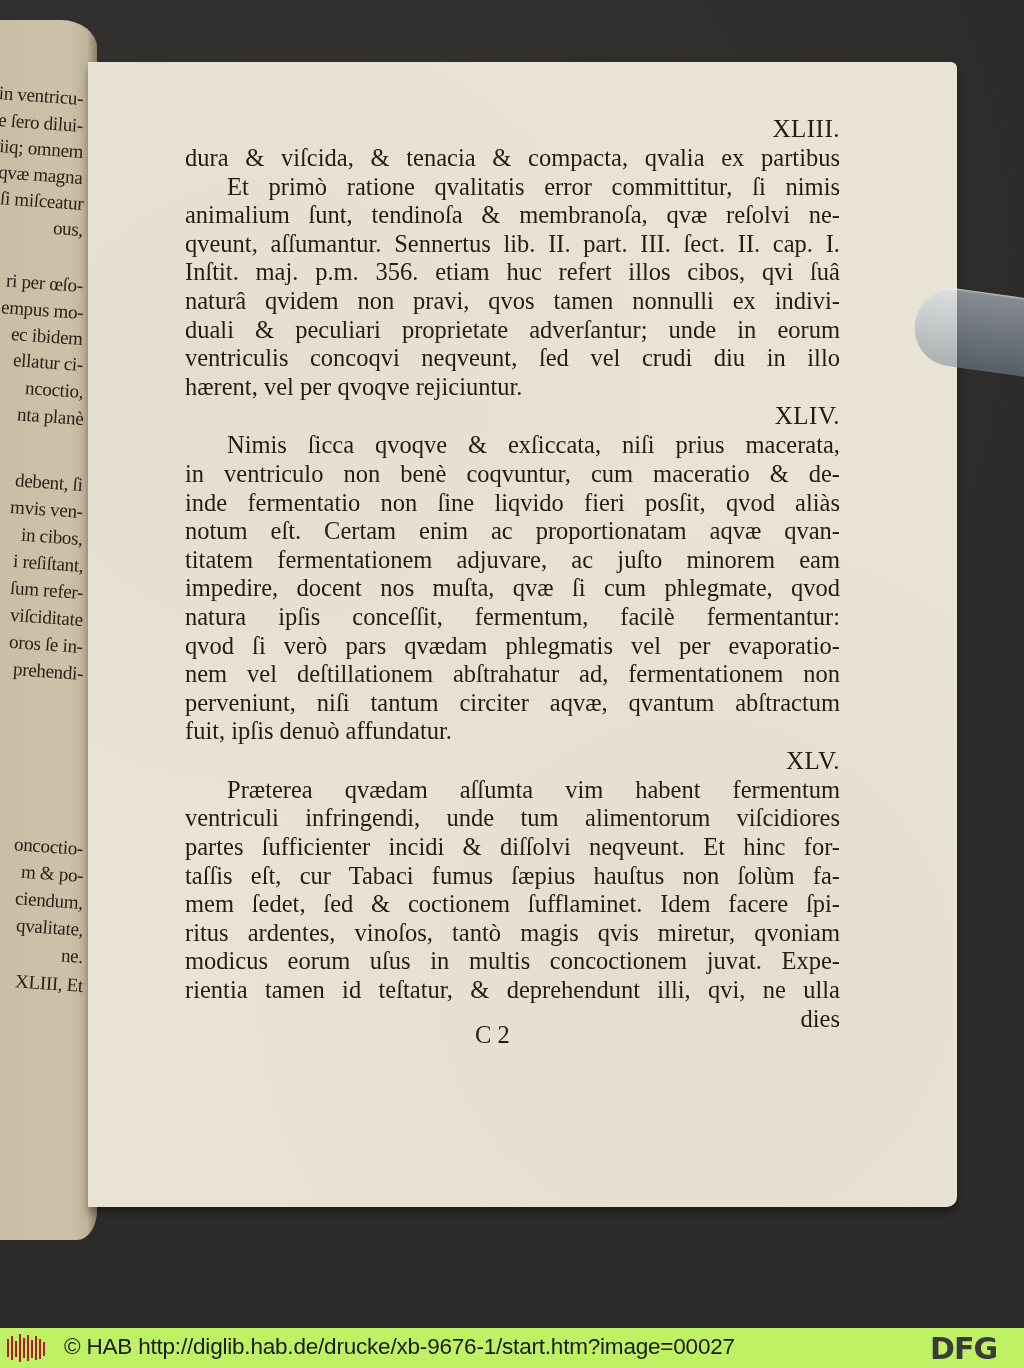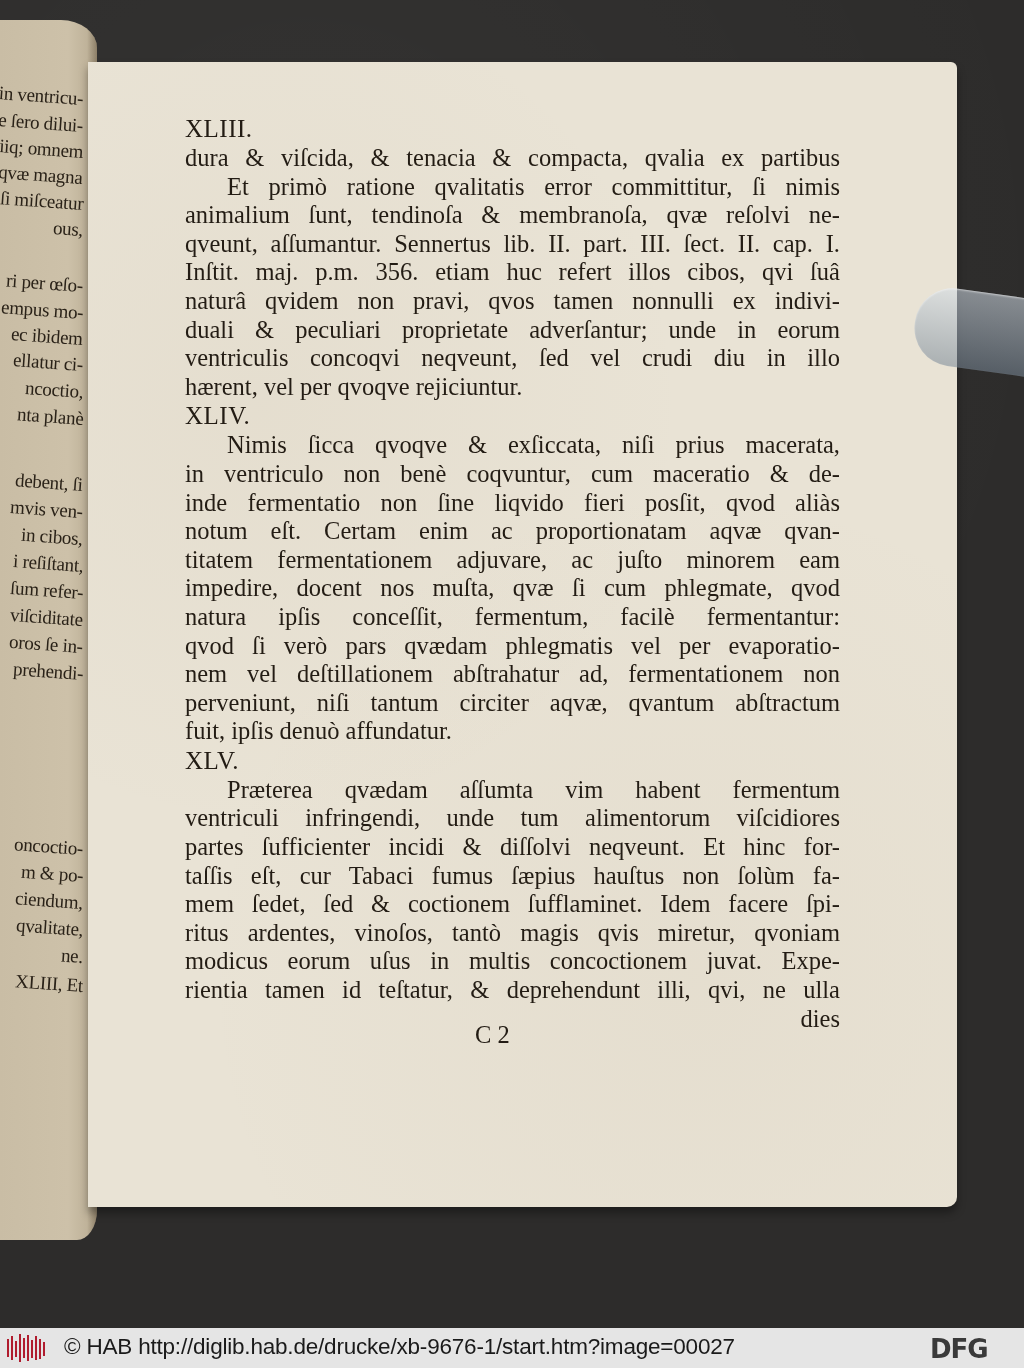--- a/index.html
+++ b/index.html
@@ -48,21 +48,21 @@
     box-shadow: 0 6px 8px rgba(0,0,0,0.35);
   }
   .text-block {
     position:absolute; left:97px; top:52px; width:655px;
     font-family:"Liberation Serif", serif;
     color:#231c14;
     font-size:24.5px;
     line-height:28.6px;
   }
   .heading {
-    text-align:left; font-size:25px; letter-spacing:0.5px;
+    text-align:right; font-size:25px; letter-spacing:0.5px;
     margin:0; padding:0; line-height:30px;
   }
   .line {
     display:block; white-space:nowrap; text-align:justify; text-align-last:justify;
   }
   .line.first { text-indent:42px; }
   .line.last { text-align-last:left; }
   .sig-mark { position:absolute; left:290px;margin-top:16px; }
   .catchword { position:absolute; right:0; }
   
@@ -70,32 +70,32 @@
     position:absolute; left:915px; top:283px; width:140px; height:78px;
     background:linear-gradient(180deg, rgba(210,220,230,0.55), rgba(120,135,150,0.55));
     border-radius:38px 0 0 38px;
     transform:rotate(8deg);
     transform-origin:left center;
     box-shadow: inset 0 1px 2px rgba(255,255,255,0.5);
   }
   
   .footer {
     position:absolute; left:0; top:1328px; width:1024px; height:40px;
-    background:#e5e5e5;
+    background:#bef264;
     display:flex; align-items:center;
     font-family:"Liberation Sans", sans-serif;
   }
   .hab-logo { position:absolute; left:5px; top:5px; width:42px; height:30px; }
   .footer-text {
     position:absolute; left:64px; top:6px; font-size:22.5px; color:#1a1a1a;
     letter-spacing:-0.2px;
   }
   .dfg-logo {
     position:absolute; left:930px; top:7px; font-family:"DejaVu Sans", sans-serif;
-    font-weight:bold; font-size:26px; color:#3a3a3a; letter-spacing:-1px; line-height:28px;
+    font-weight:bold; font-size:30px; color:#3a3a3a; letter-spacing:-1px; line-height:28px;
   }
 </style>
 </head>
 <body>
 
 <div class="backdrop"></div>
 
 <div class="left-page">
   <div class="gutter-shadow"></div>
   <div id="left-frags">

